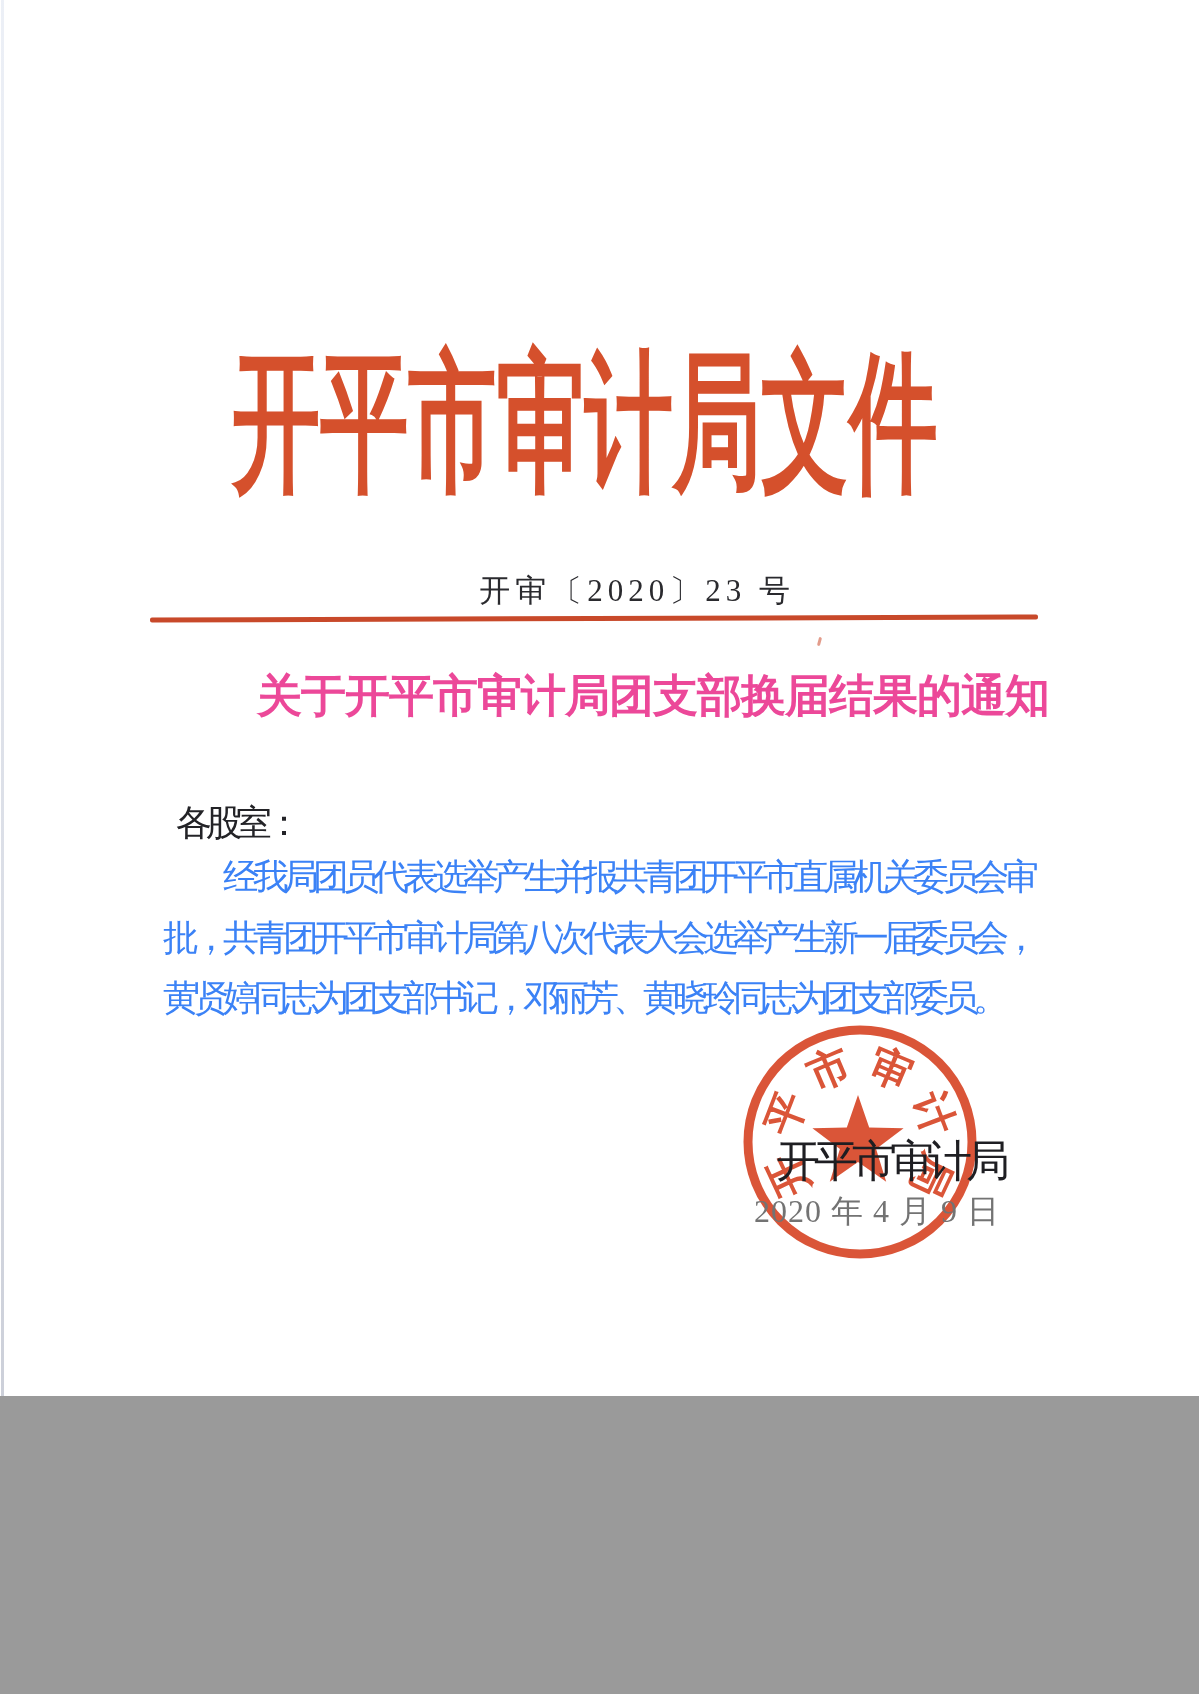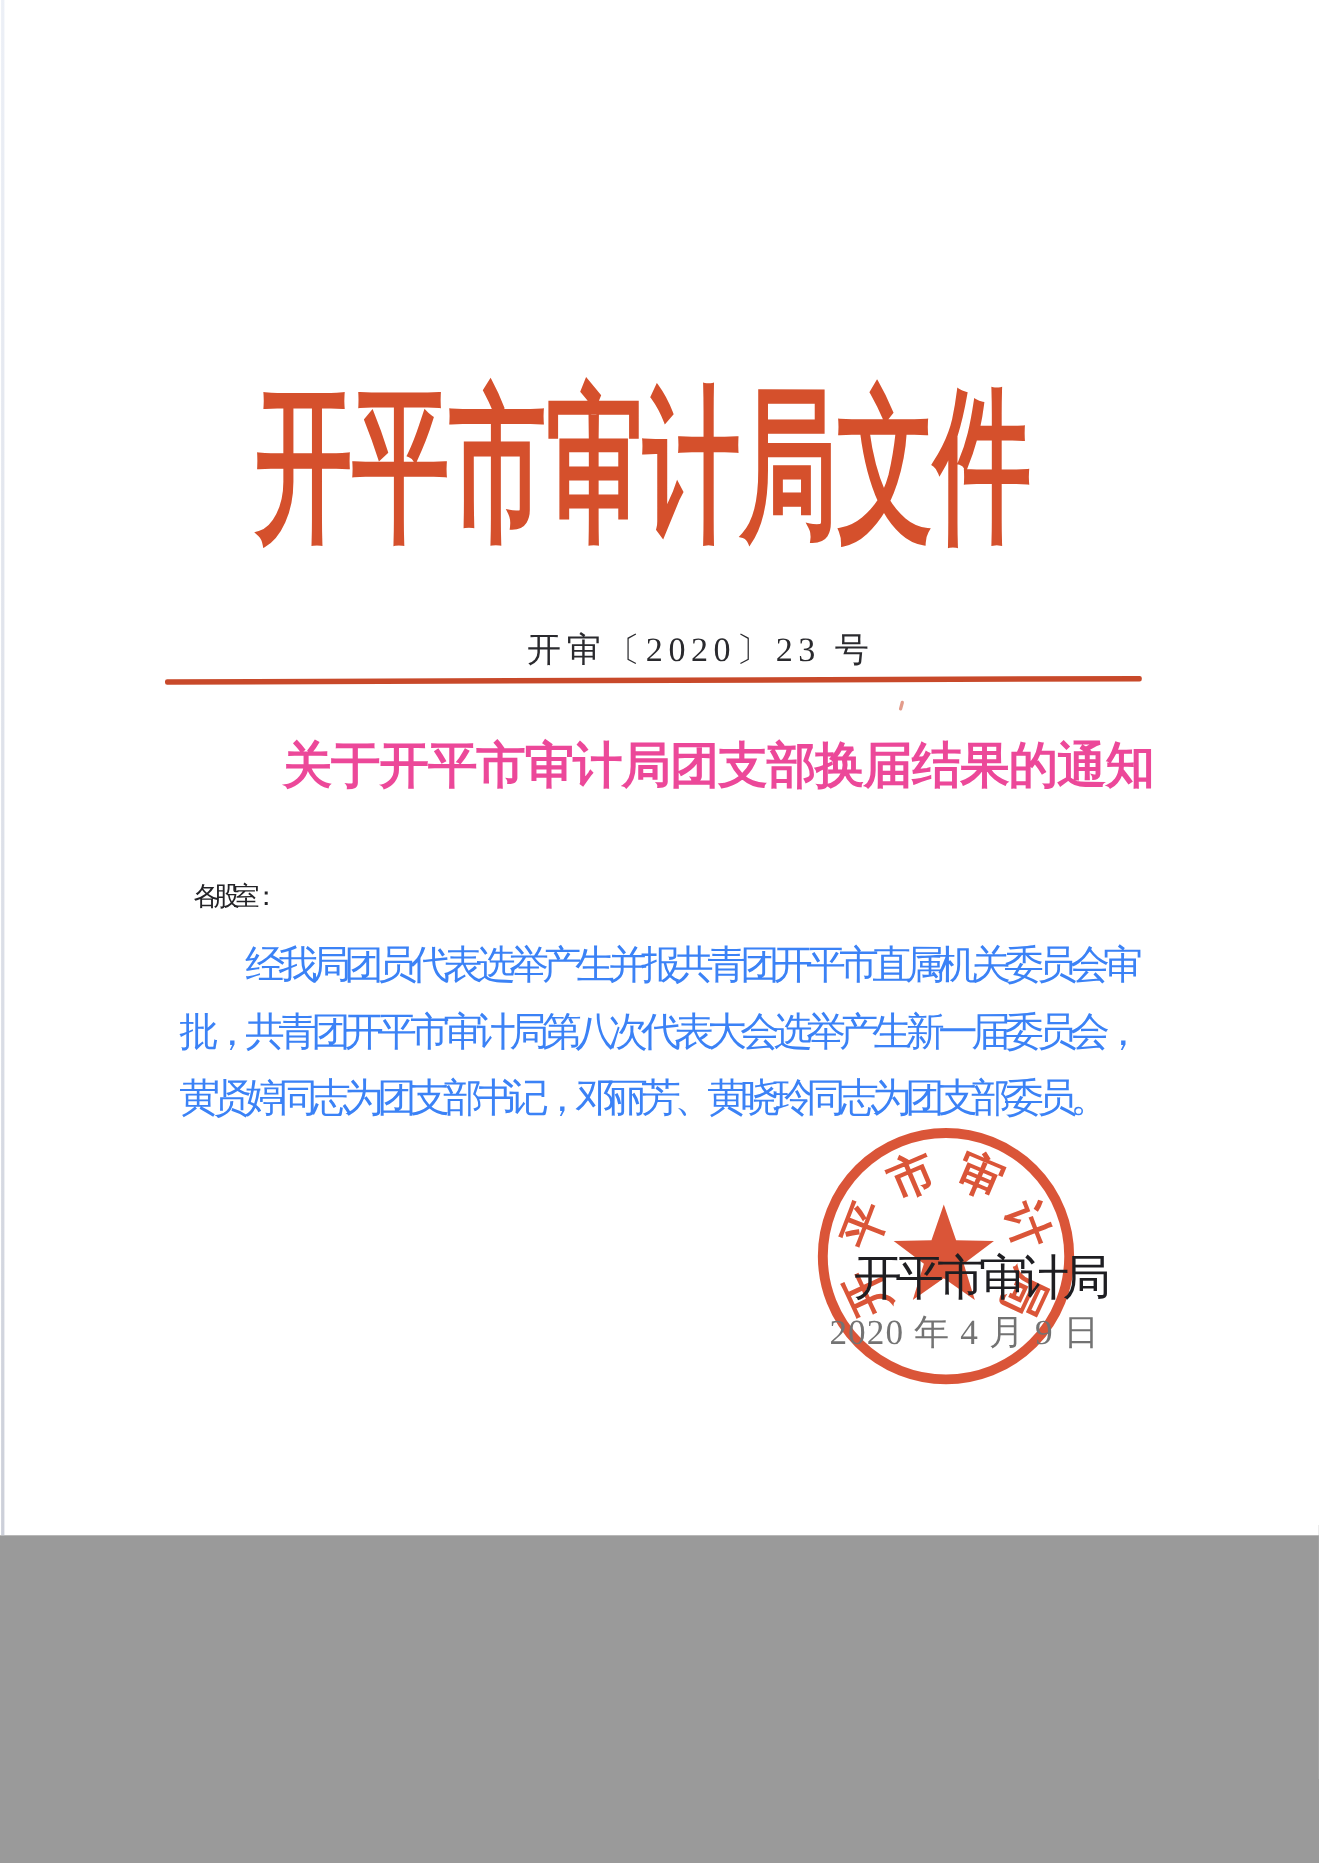--- a/index.html
+++ b/index.html
@@ -71,21 +71,21 @@
     text-align: right;
     font-size: 45px;
     font-weight: bold;
     letter-spacing: -1px;
     color: #ec4899;
   }
   .salutation {
     position: absolute;
     left: 176px;
     top: 799px;
-    font-size: 24px;
+    font-size: 36px;
     letter-spacing: -6px;
     color: #232327;
   }
   .body-block {
     position: absolute;
     left: 163px;
     top: 847px;
     width: 880px;
     font-size: 36px;
     letter-spacing: -6px;

